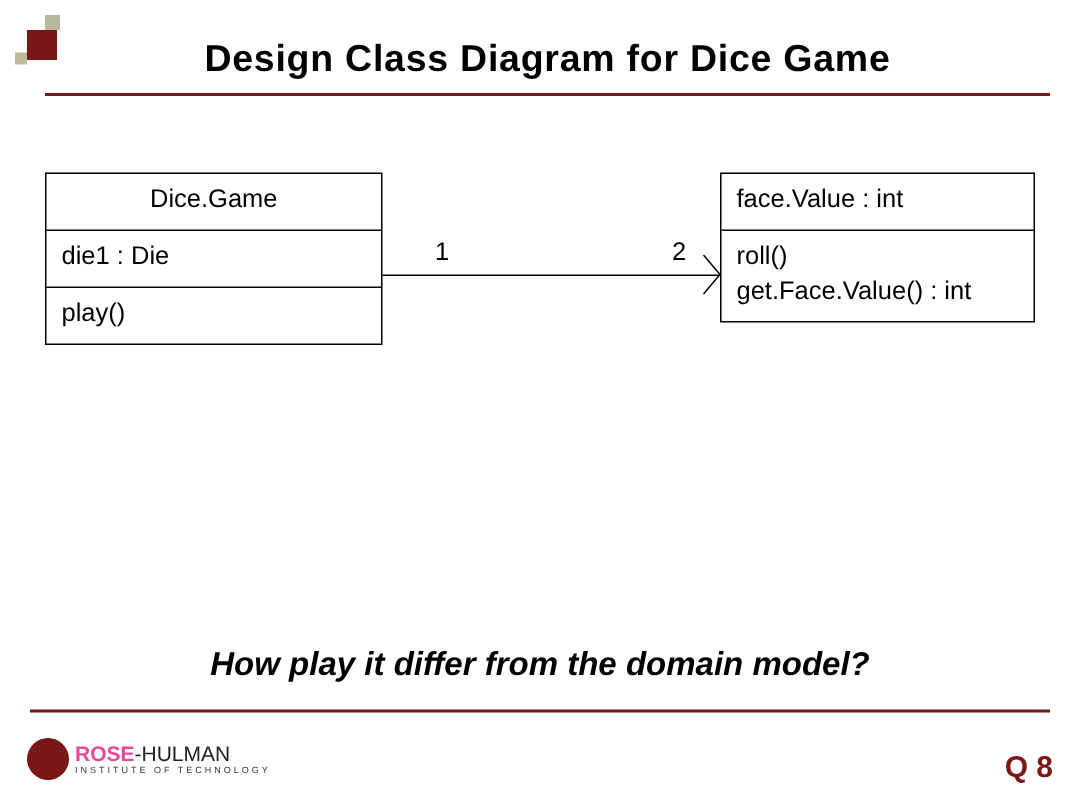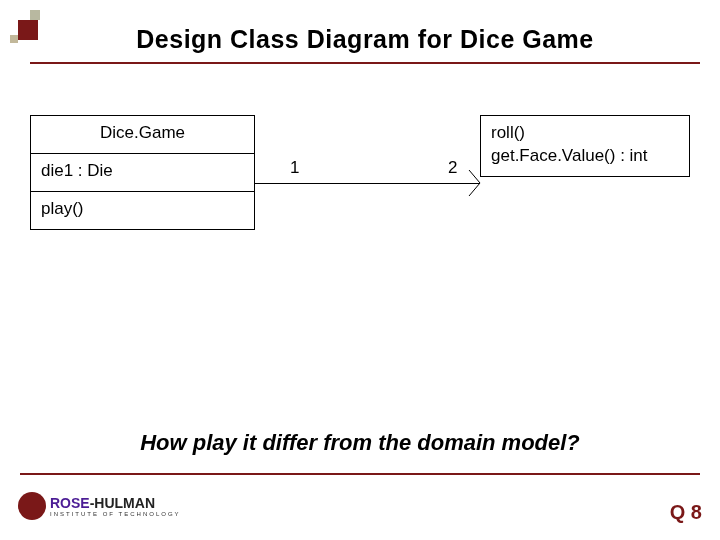--- a/index.html
+++ b/index.html
@@ -129,22 +129,22 @@
     width: 28px;
     height: 28px;
     border-radius: 50%;
     background: #7a1818;
     position: relative;
   }
   .logo-text {
     margin-left: 4px;
     line-height: 1;
   }
-  .logo-rose { color: #4c1d95; font-weight: bold; font-size: 14px; }
-  .logo-hulman { color: #222; font-weight: bold; font-size: 14px; }
+  .logo-rose { color: #ec4899; font-weight: bold; font-size: 14px; }
+  .logo-hulman { color: #222; font-weight: normal; font-size: 14px; }
   .logo-sub { font-size: 6px; letter-spacing: 2px; color: #333; }
   .qnum {
     position: absolute;
     right: 0;
     bottom: 4px;
     color: #7a1818;
     font-weight: bold;
     font-size: 20px;
   }
 </style>
@@ -166,20 +166,23 @@
     <div class="cb-compartment cb-name">Dice.Game</div>
     <div class="cb-compartment">
       <div>die1 : Die</div>
     </div>
     <div class="cb-compartment">
       <div>play()</div>
     </div>
   </div>
 
   <div class="class-box cb-right">
+    <div class="cb-compartment">
+      <div>face.Value : int</div>
+    </div>
     <div class="cb-compartment">
       <div>roll()</div>
       <div>get.Face.Value() : int</div>
     </div>
   </div>
 
   <div class="assoc-line"></div>
   <div class="arrowhead">
     <svg width="14" height="28">
         <polyline points="1,1 12,14 1,27" fill="none" stroke="#000" stroke-width="1"></polyline>

